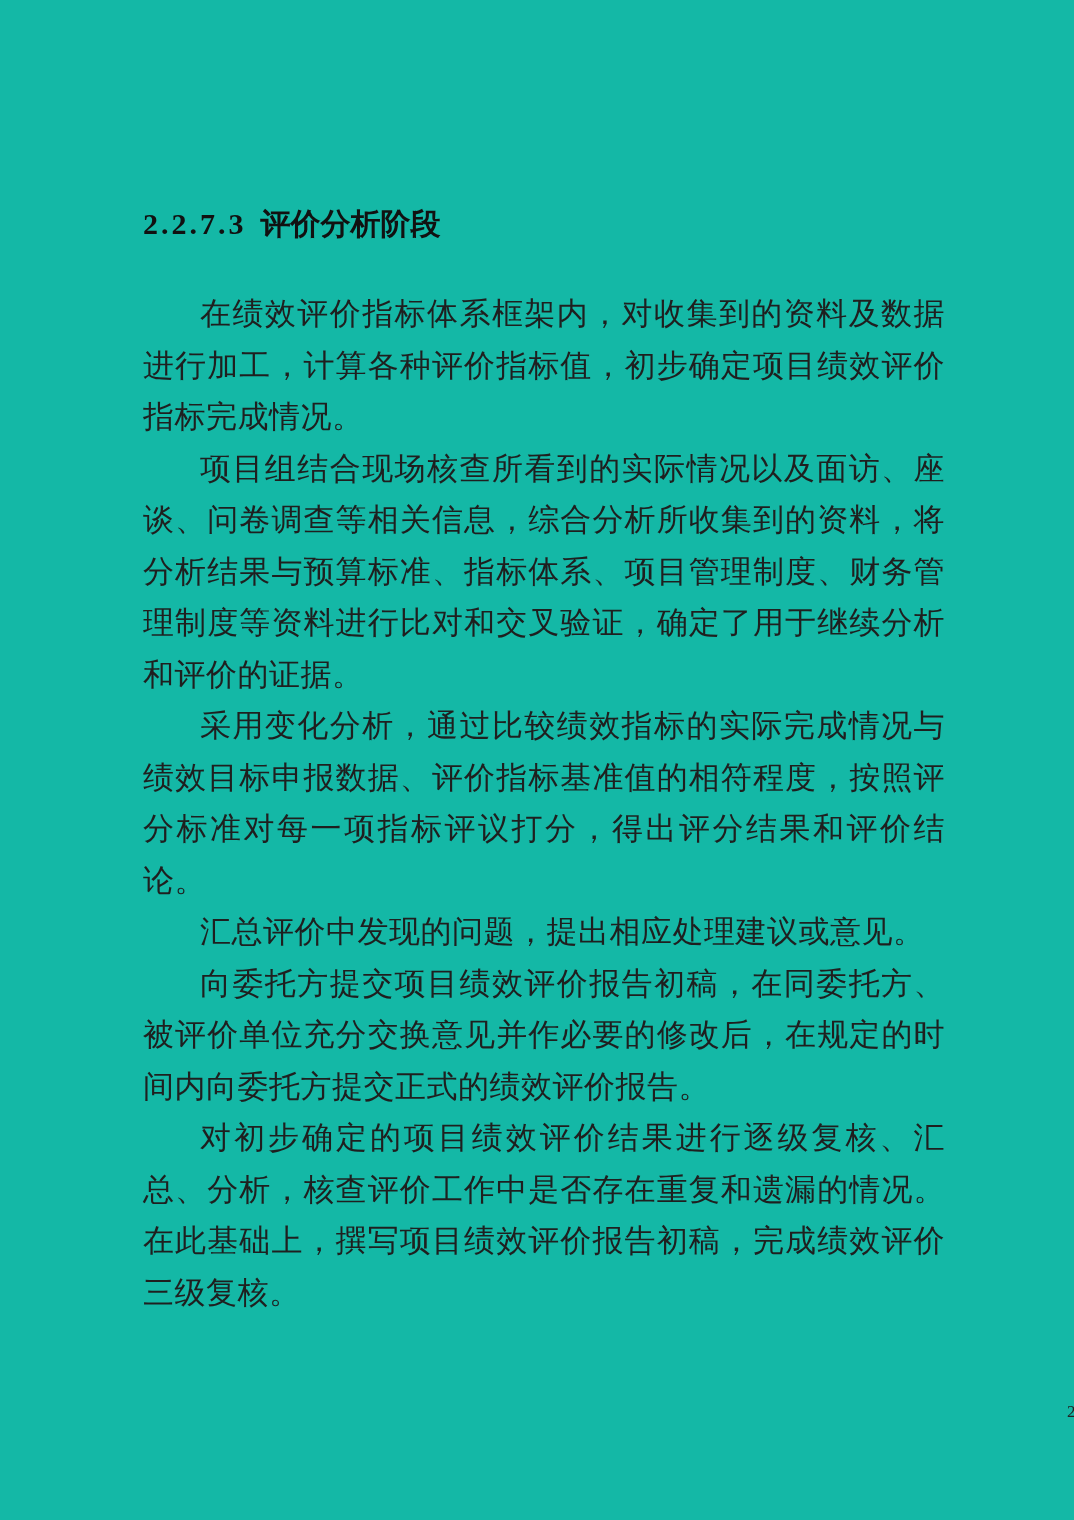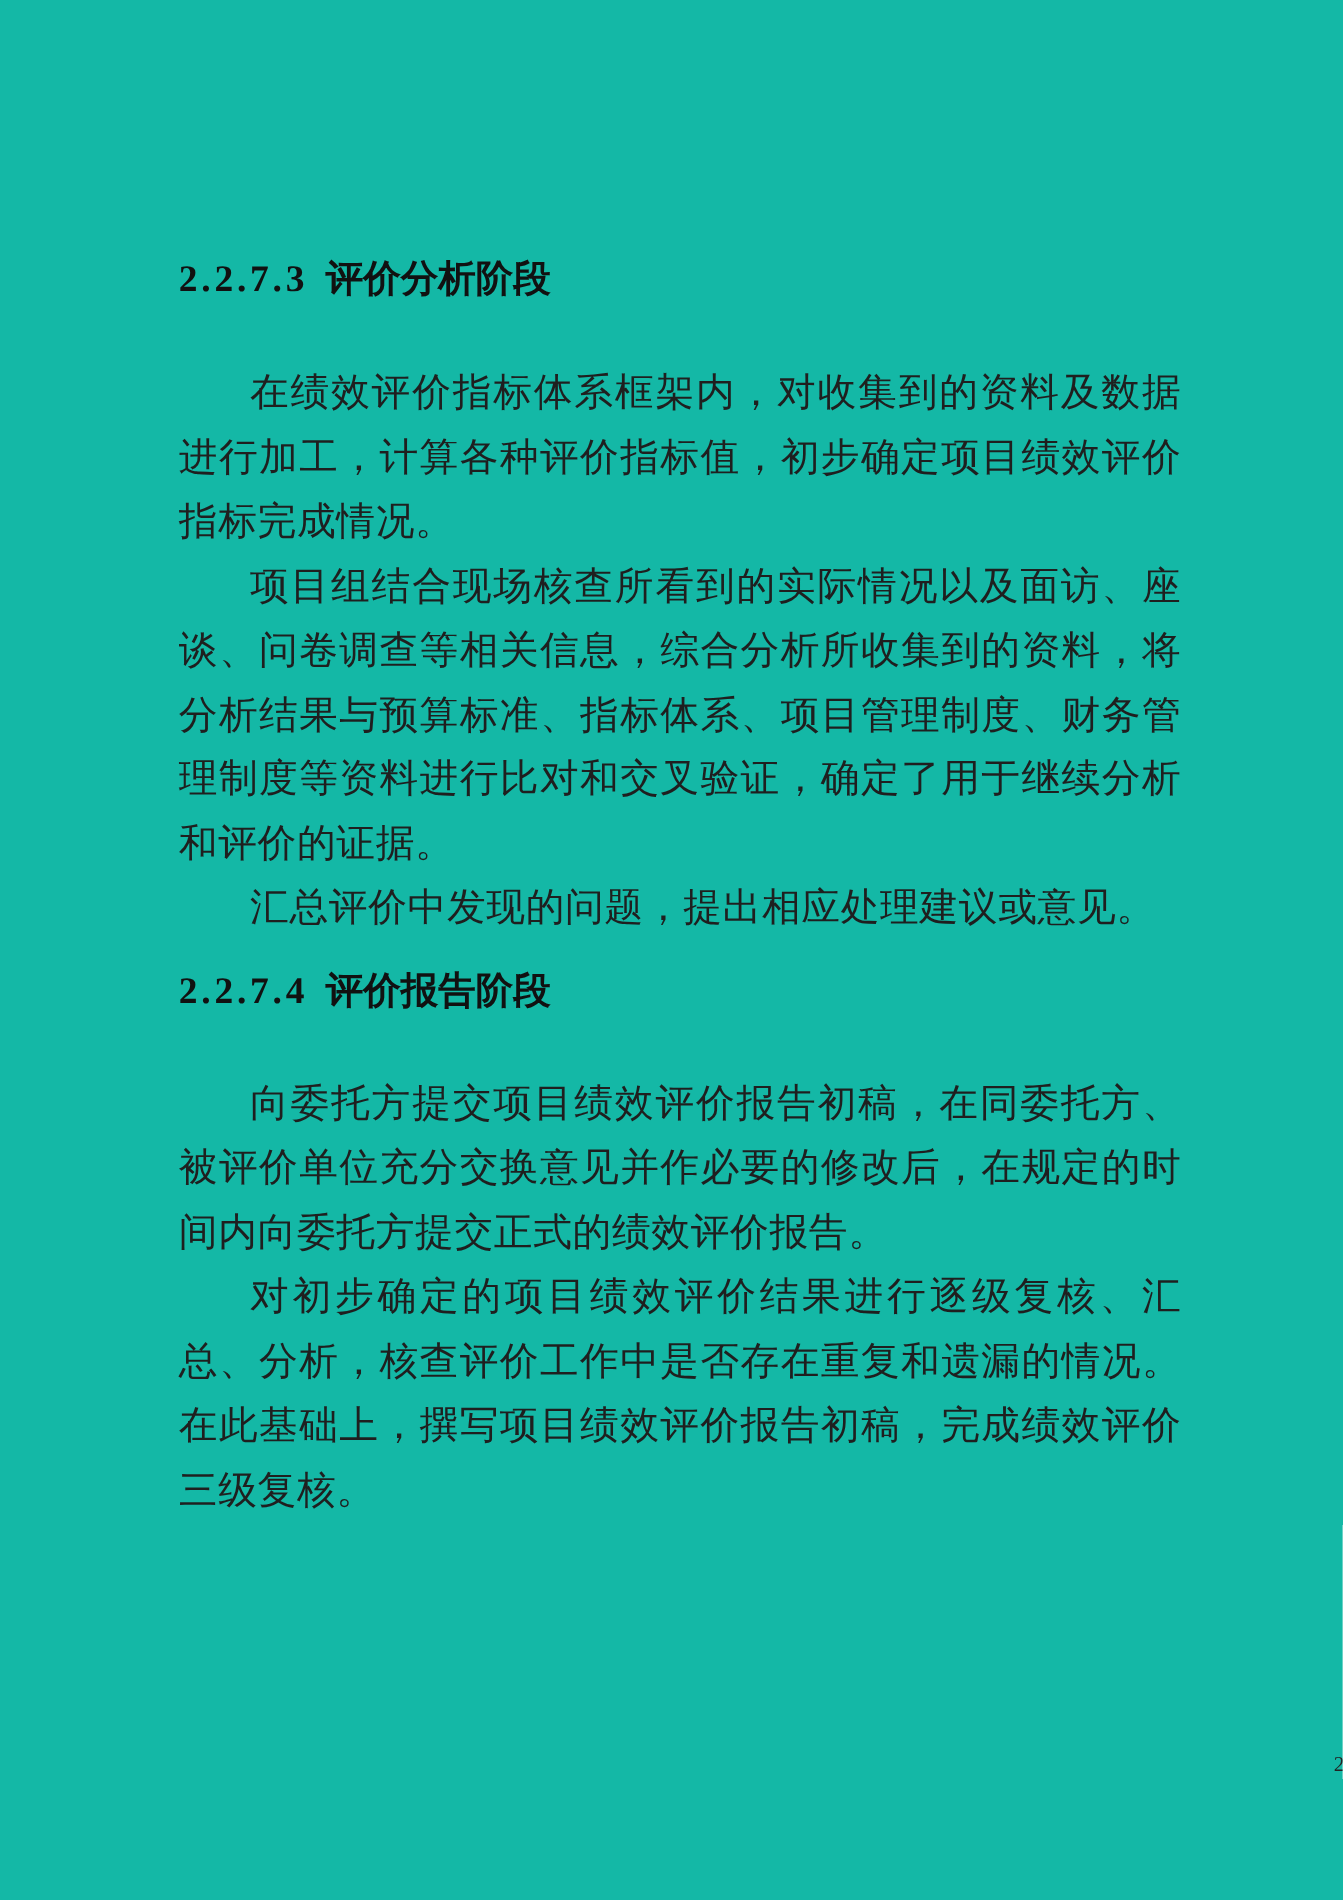--- a/index.html
+++ b/index.html
@@ -65,28 +65,26 @@
 <div class="page">
   <div class="content">
 
     <div class="section">
       <h2 class="section-heading">
         <span class="num">2.2.7.3</span><span class="ttl">评价分析阶段</span>
       </h2>
       <div class="body-text">
         <p>在绩效评价指标体系框架内，对收集到的资料及数据进行加工，计算各种评价指标值，初步确定项目绩效评价指标完成情况。</p>
         <p>项目组结合现场核查所看到的实际情况以及面访、座谈、问卷调查等相关信息，综合分析所收集到的资料，将分析结果与预算标准、指标体系、项目管理制度、财务管理制度等资料进行比对和交叉验证，确定了用于继续分析和评价的证据。</p>
+        <p>采用变化分析，通过比较绩效指标的实际完成情况与绩效目标申报数据、评价指标基准值的相符程度，按照评分标准对每一项指标评议打分，得出评分结果和评价结论。</p>
         <p>汇总评价中发现的问题，提出相应处理建议或意见。</p>
       </div>
     </div>
 
     <div class="section">
-      <h2 class="section-heading">
-        <span class="num">2.2.7.4</span><span class="ttl">评价报告阶段</span>
-      </h2>
       <div class="body-text">
         <p>向委托方提交项目绩效评价报告初稿，在同委托方、被评价单位充分交换意见并作必要的修改后，在规定的时间内向委托方提交正式的绩效评价报告。</p>
         <p>对初步确定的项目绩效评价结果进行逐级复核、汇总、分析，核查评价工作中是否存在重复和遗漏的情况。在此基础上，撰写项目绩效评价报告初稿，完成绩效评价三级复核。</p>
       </div>
     </div>
 
   </div>
 
   <div class="page-footer">
     <span>21</span>

